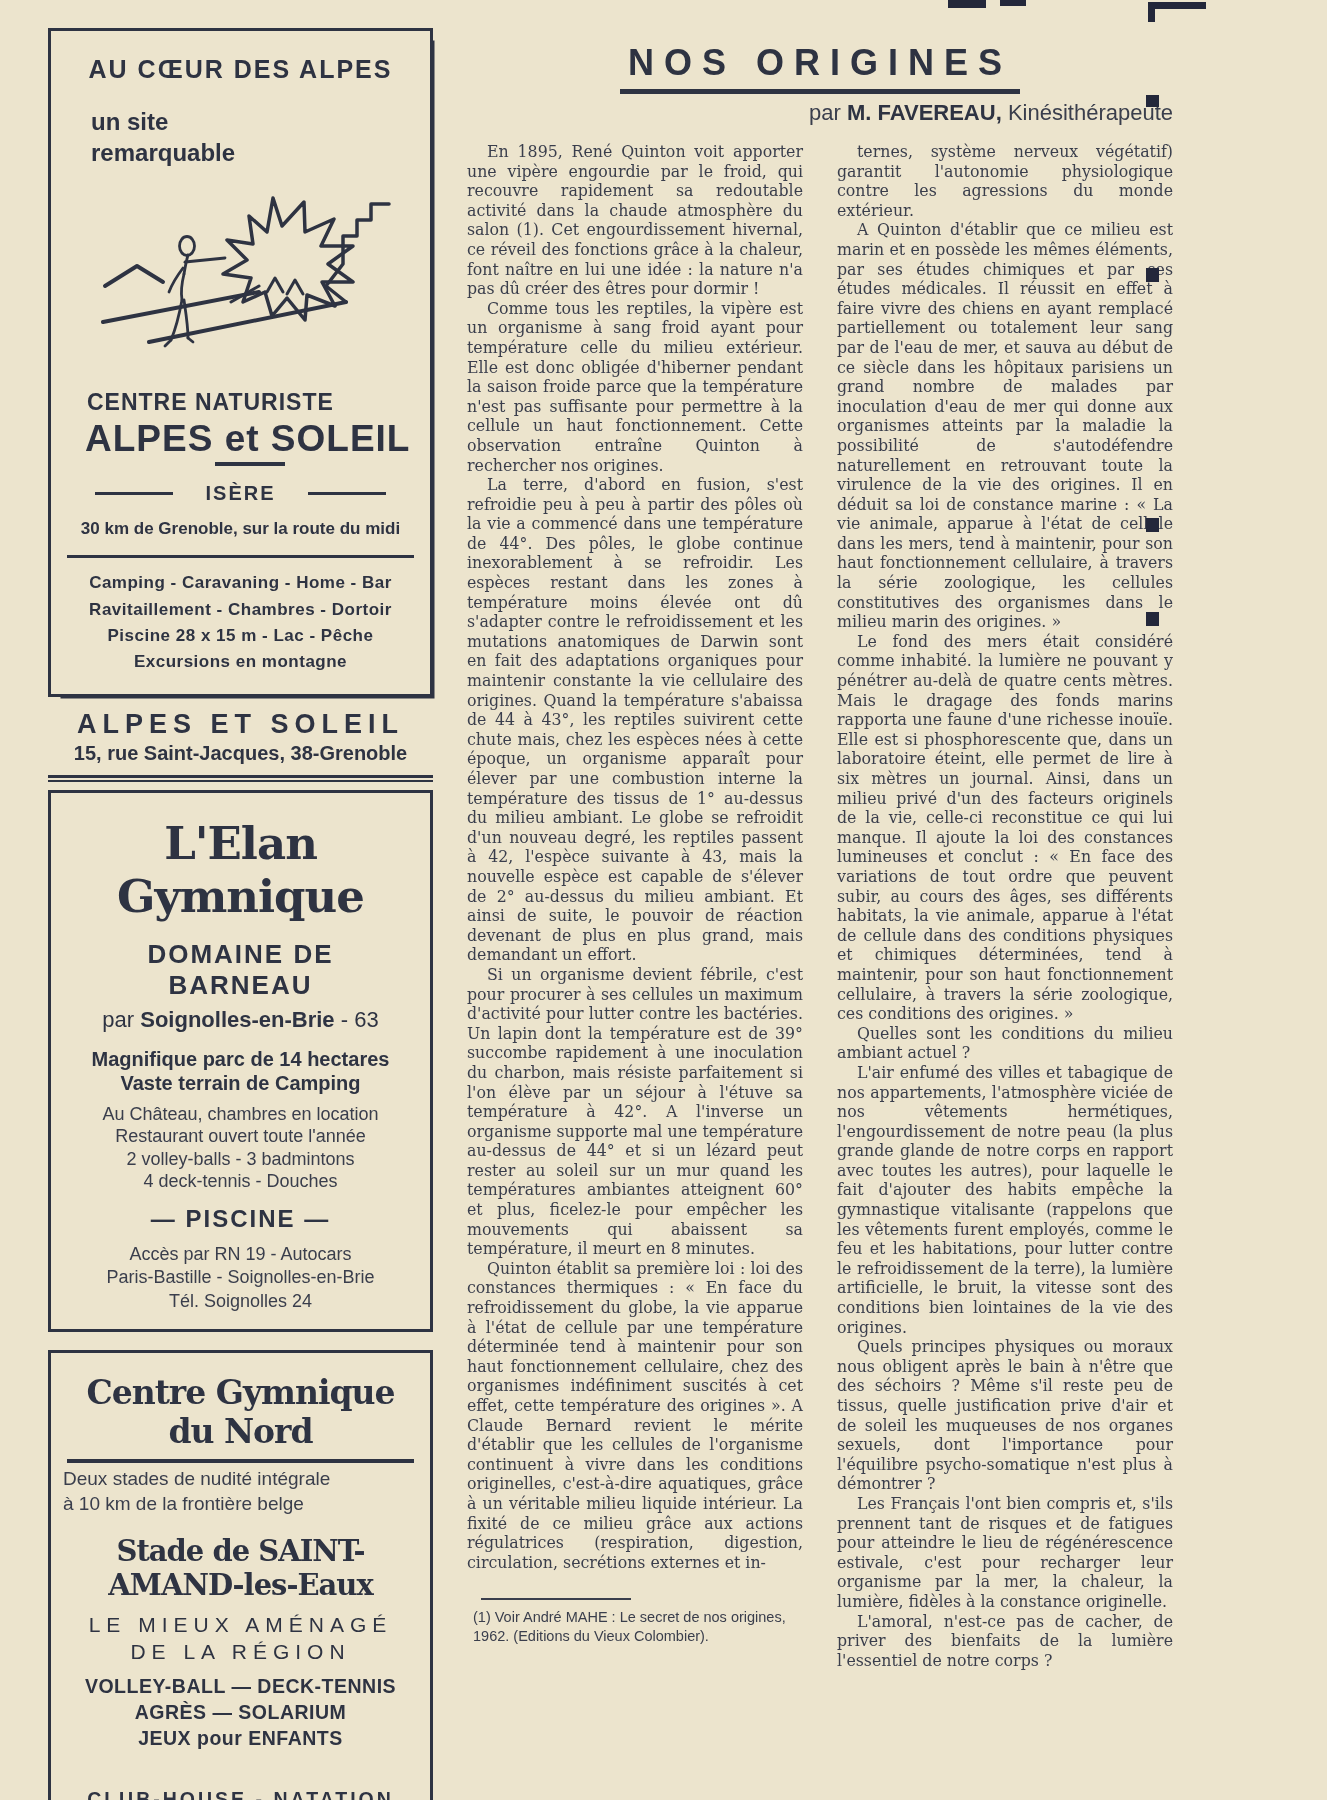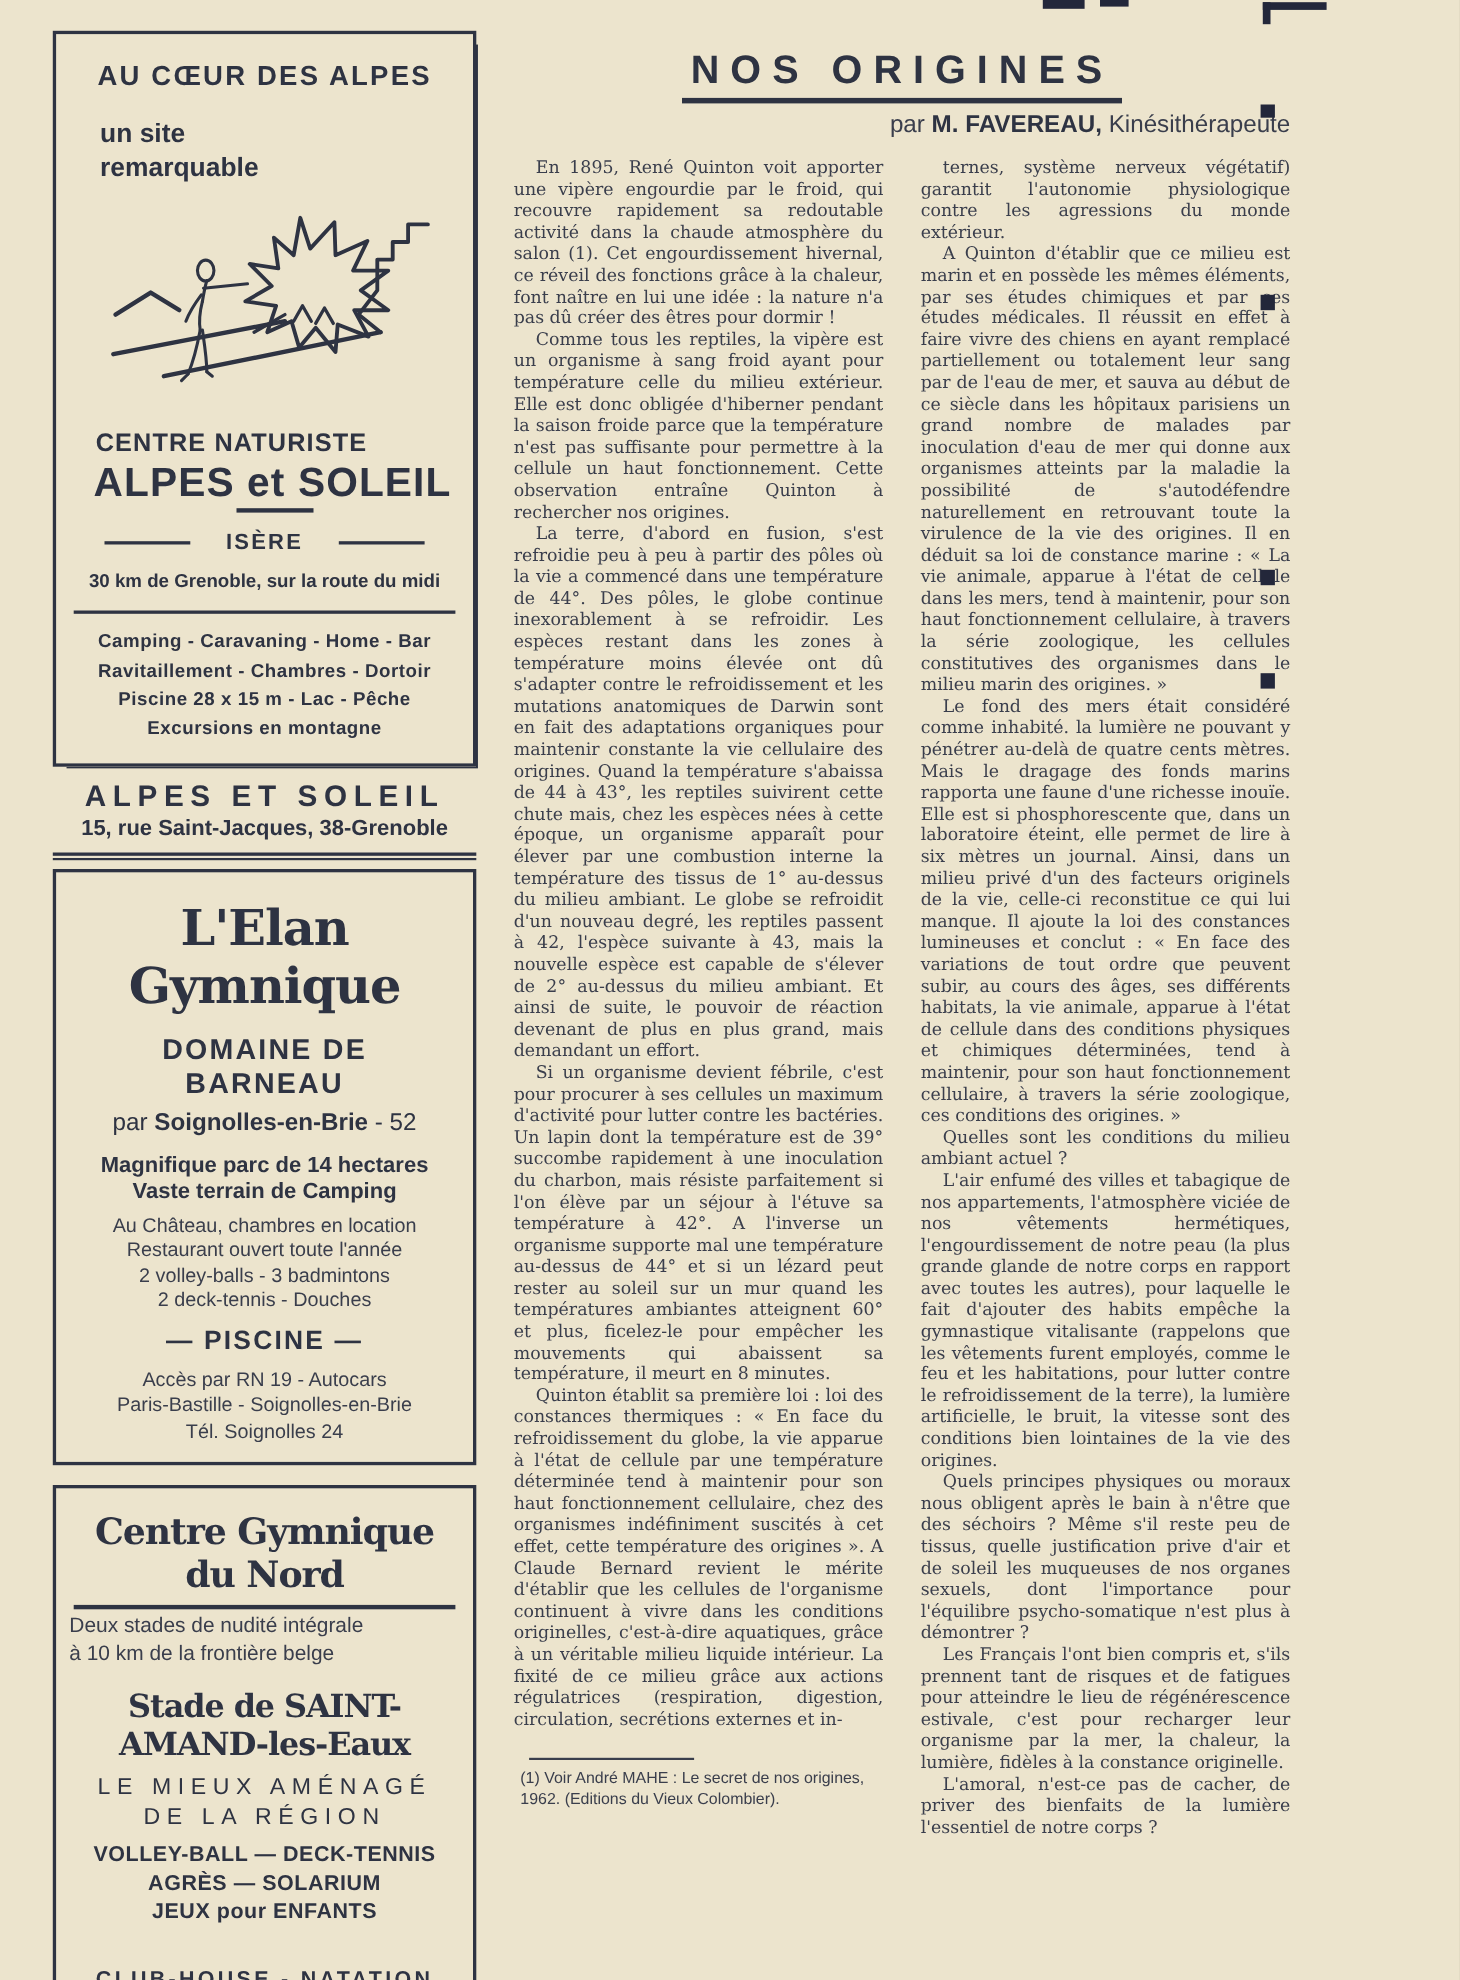--- a/index.html
+++ b/index.html
@@ -176,31 +176,31 @@
       </section>
 
       <div class="double-rule"></div>
 
       <section class="adbox ad2">
         <div class="elan-name">L'Elan Gymnique</div>
         <div class="elan-domain">DOMAINE DE BARNEAU</div>
         <div class="elan-loc">
           <span>par</span>
           <b>Soignolles-en-Brie</b>
-          <span>- 52</span>
+          <span>- 63</span>
         </div>
         <div class="elan-feat">
             <p>Magnifique parc de 14 hectares</p>
             <p>Vaste terrain de Camping</p>
           </div>
         <div class="elan-details">
             <p>Au Château, chambres en location</p>
             <p>Restaurant ouvert toute l'année</p>
             <p>2 volley-balls - 3 badmintons</p>
-            <p>2 deck-tennis - Douches</p>
+            <p>4 deck-tennis - Douches</p>
           </div>
         <div class="piscine">— PISCINE —</div>
         <div class="elan-access">
             <p>Accès par RN 19 - Autocars</p>
             <p>Paris-Bastille - Soignolles-en-Brie</p>
             <p>Tél. Soignolles 24</p>
           </div>
       </section>
 
       <section class="adbox ad3">

